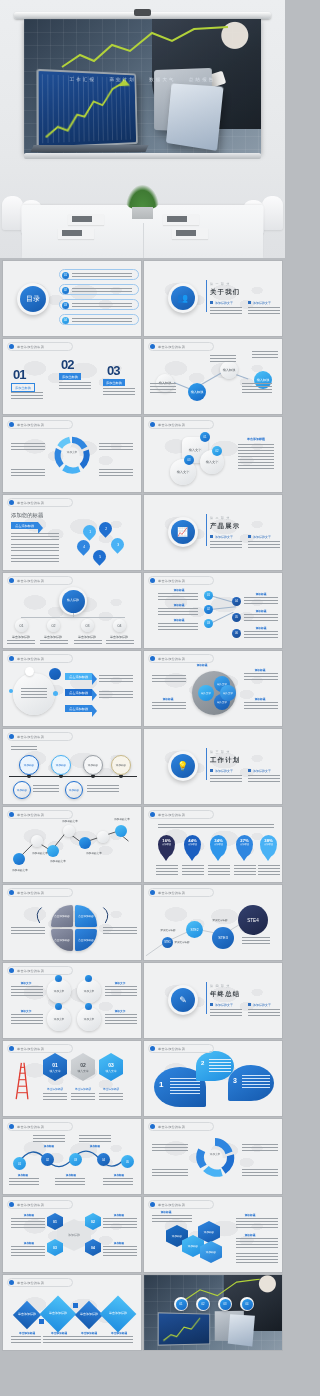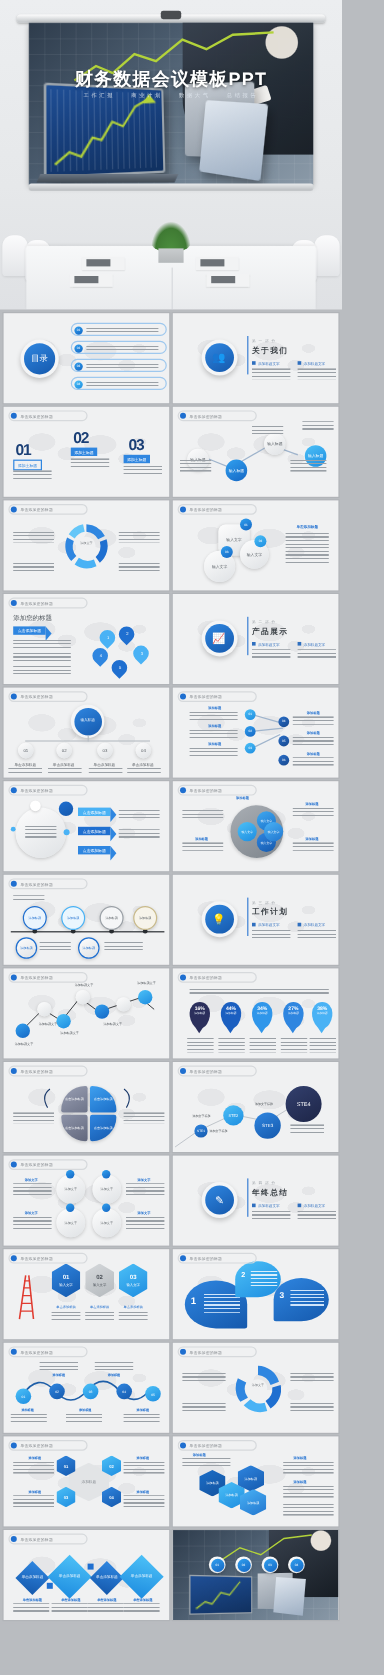--- a/index.html
+++ b/index.html
@@ -295,21 +295,20 @@
       <div class="tablet2"></div>
       <div class="laptop">
         <div class="stripes"></div>
         <svg viewBox="0 0 104 75" style="position:absolute;inset:0;width:100%;height:100%;">
           <polyline points="6,66 18,56 28,60 38,44 46,46 56,30 66,34 78,16 92,8" fill="none" stroke="#b2d23a" stroke-width="2"></polyline>
           <polygon points="92,4 99,12 85,13" fill="#b2d23a"></polygon>
         </svg>
       </div>
       <div class="laptop-base"></div>
 
-      <div class="cover-title">财务数据会议模板PPT</div>
       <div class="cover-sub">
         <span>工作汇报</span>
         <span>商业计划</span>
         <span>数据大气</span>
         <span>总结报告</span>
       </div>
     </div>
     <div class="screen-foot"></div>
   </div>
 </div>

